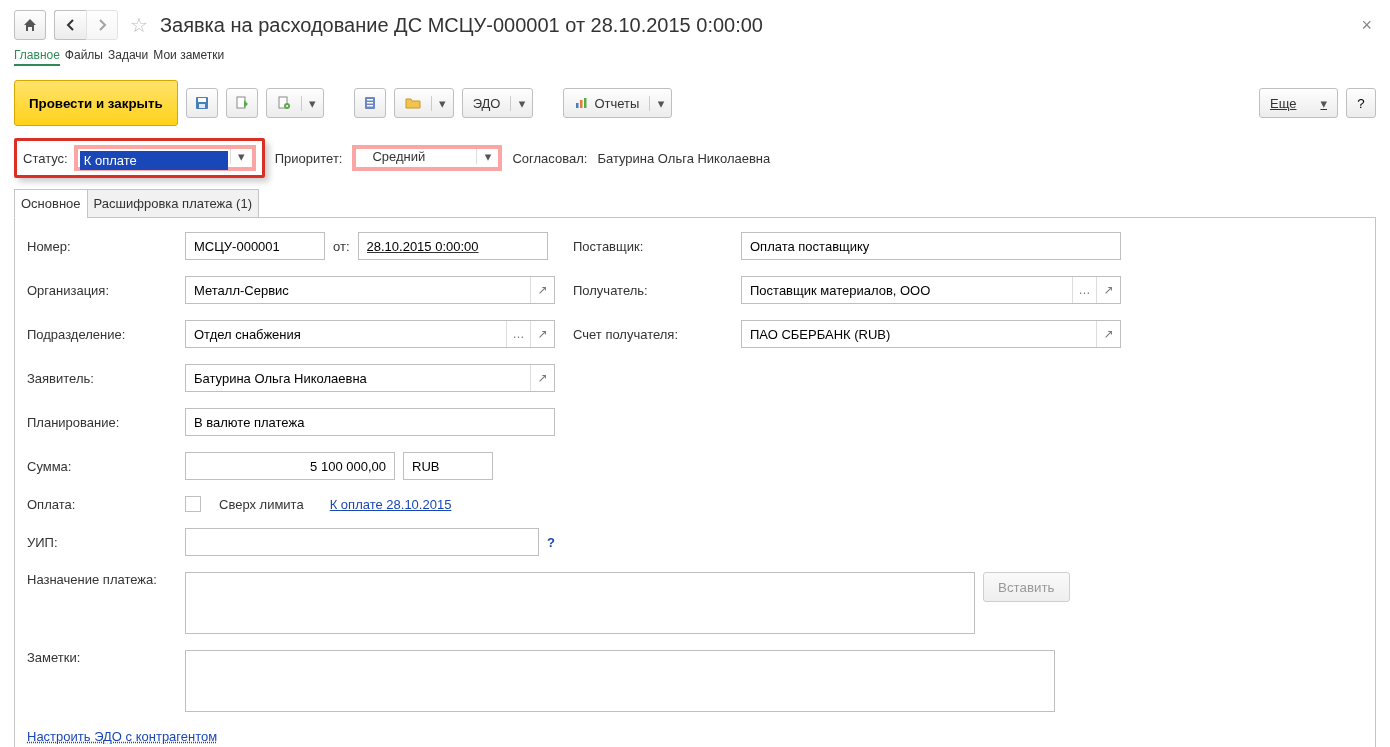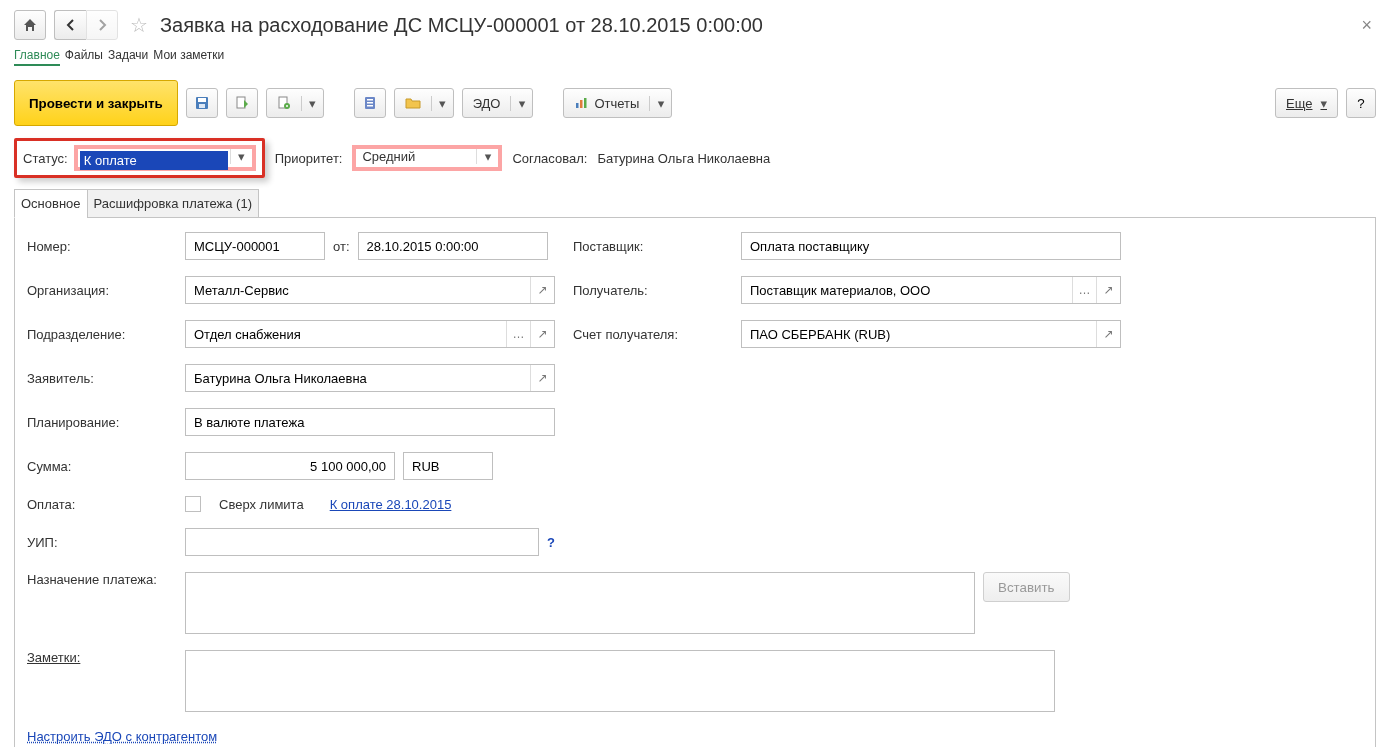--- a/index.html
+++ b/index.html
@@ -33,35 +33,35 @@
   .toolbar { display:flex; align-items:center; gap:8px; margin-bottom:12px; flex-wrap:wrap;}
   .btn-primary {
     height:46px; padding:0 14px; border:1px solid #d6a800;
     background:linear-gradient(#ffe36b,#ffd21a); border-radius:3px;
     font-weight:bold; cursor:pointer;
   }
   .btn-combo { display:inline-flex; align-items:center; border:1px solid #bfbfbf; border-radius:3px; background:linear-gradient(#fefefe,#ececec); height:30px; cursor:pointer;}
   .btn-combo .seg{ padding:0 10px; display:inline-flex; align-items:center; gap:6px;}
   .btn-combo .caret{ width:22px; border-left:1px solid #ccc; display:inline-flex; align-items:center; justify-content:center; color:#555;}
   .btn-right { margin-left:auto; }
-  .btn-more { height:30px; padding:0 10px; border:1px solid #bfbfbf;background:linear-gradient(#fefefe,#ececec); border-radius:3px; display:inline-flex; align-items:center; gap:8px; cursor:pointer;text-decoration:underline;}
+  .btn-more { height:30px; padding:0 10px; border:1px solid #bfbfbf;background:linear-gradient(#fefefe,#ececec); border-radius:3px; display:inline-flex; align-items:center; gap:24px; cursor:pointer;text-decoration:underline;}
   .btn-help { height:30px; width:30px; border:1px solid #bfbfbf;background:linear-gradient(#fefefe,#ececec); border-radius:3px; display:inline-flex; align-items:center; justify-content:center; cursor:pointer;}
   
   .status-wrap{
     display:inline-block; border:3px solid #d93025; padding:4px 6px; border-radius:2px;
     box-shadow: 4px 4px 6px rgba(0,0,0,0.2);
   }
   .status-row{ display:flex; align-items:center; gap:10px; margin-bottom:10px; flex-wrap:wrap;}
   .lbl{ color:#333; }
   .select-box{
     border:4px solid #fca5a5; height:26px; display:inline-flex; align-items:flex-start;
     background:#fff;
   }
   .select-box.status{ background:#fff; }
-  .select-box .val{ padding:0 6px; min-width:160px; }
+  .select-box .val{ padding:0 16px; min-width:160px; }
   .select-box.status .val{
     background:#1a47b8; color:#fff; padding:2px 4px; margin:2px; min-width:148px;
   }
   .select-box .dd{ width:22px; text-align:center; border-left:1px solid #ddd; color:#555; cursor:pointer;}
   
   .tabs { display:flex; margin-top:6px;}
   .tab { border:1px solid #c4c4c4; padding:6px 6px; background:#f1f1f1; cursor:pointer; position:relative; top:1px;}
   .tab.active{ background:#fff; border-bottom:1px solid #fff; }
   .tab + .tab { margin-left:-1px;}
   .panel{ border:1px solid #c4c4c4; padding:14px 12px 16px 12px;}
@@ -206,21 +206,21 @@
 
 <div class="panel">
   <div class="grid">
 
     <span class="lbl">Номер:</span>
     <div class="row-inline">
       <div class="field" style="width:140px;">
           <input value="МСЦУ-000001" style="">
         </div>
       <span class="lbl">от:</span>
-      <div class="field" style="width:190px;">
+      <div class="field" style="width:190px;text-decoration:underline;">
           <input value="28.10.2015 0:00:00" style="">
         </div>
     </div>
     <span class="lbl">Поставщик:</span>
     <div class="field">
         <input value="Оплата поставщику" style="">
       </div>
 
     <span class="lbl">Организация:</span>
     <div class="field">
@@ -291,21 +291,21 @@
     </div>
     <span></span>
       <span></span>
 
     <span class="lbl" style="align-self:flex-start;">Назначение платежа:</span>
     <div class="row-inline" style="grid-column: 2 / span 3; align-items:flex-start;">
       <textarea class="textarea" style=""></textarea>
       <button class="insert-btn">Вставить</button>
     </div>
 
-    <span class="lbl" style="align-self:flex-start;text-decoration:underline;">Заметки:</span>
+    <span class="lbl" style="align-self:flex-start;">Заметки:</span>
     <div style="grid-column: 2 / span 3;">
       <textarea class="textarea" style="width: 870px;"></textarea>
     </div>
   </div>
 
   <div class="footer-link">
     <a class="linkd">Настроить ЭДО с контрагентом</a>
   </div>
 </div>
 

